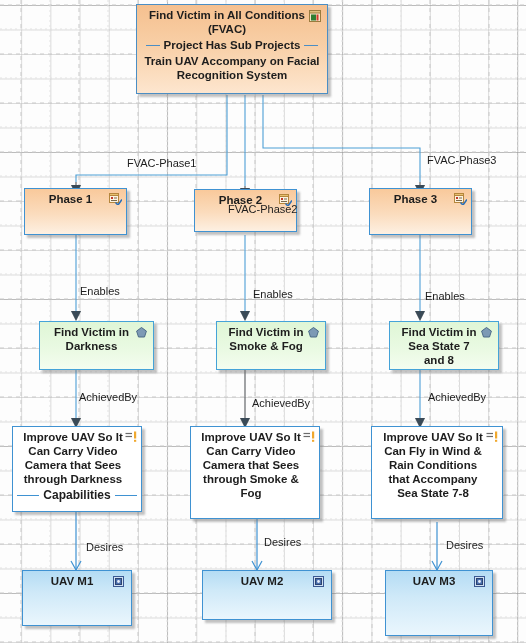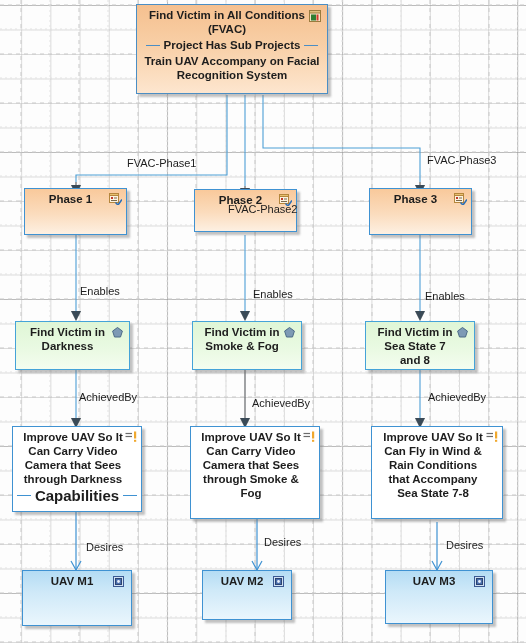--- a/index.html
+++ b/index.html
@@ -78,33 +78,34 @@
   }
   
   .phase {
     border: 1px solid #3f92d2;
     background: linear-gradient(to bottom, #f9c99b 0%, #fbdcbd 55%, #fdf0e2 100%);
   }
   
   .goal {
     border: 1px solid #45a3d8;
     background: linear-gradient(to bottom, #dff6d6 0%, #eafae3 60%, #f4fdf0 100%);
+    margin-left: 24px;
   }
   
   .req {
     border: 1px solid #3f92d2;
     background: #ffffff;
   }
   .req .title { padding: 3px 14px 2px 6px; }
   .req .compartment-label {
     display: flex;
     align-items: center;
     gap: 4px;
     padding: 0 4px 2px 4px;
-    font-size: 15px;
+    font-size: 12px;
     line-height: 15px;
   }
   .req .compartment-label .rule {
     flex: 1 1 auto;
     height: 1px;
     background: #3f92d2;
   }
   
   .block {
     border: 1px solid #3f92d2;
@@ -373,32 +374,32 @@
     <div class="title">UAV M1</div>
     <span class="ic" style="top:5px;right:6px;">
       <svg width="11" height="11" viewBox="0 0 11 11">
         <rect x="0.5" y="0.5" width="10" height="10" fill="#cfe0f3" stroke="#3b5a93"></rect>
         <rect x="2.5" y="2.5" width="6" height="6" fill="#4a6fae" stroke="#2c4470"></rect>
         <circle cx="5.5" cy="5.5" r="1.4" fill="#e8eef8"></circle>
       </svg>
     </span>
   </div>
 
-  <div class="node block" style="left:202px; top:570px; width:90px; height:50px;">
+  <div class="node block" style="left:202px; top:570px; width:130px; height:50px;">
     <div class="title">UAV M2</div>
     <span class="ic" style="top:5px;right:6px;">
       <svg width="11" height="11" viewBox="0 0 11 11">
         <rect x="0.5" y="0.5" width="10" height="10" fill="#cfe0f3" stroke="#3b5a93"></rect>
         <rect x="2.5" y="2.5" width="6" height="6" fill="#4a6fae" stroke="#2c4470"></rect>
         <circle cx="5.5" cy="5.5" r="1.4" fill="#e8eef8"></circle>
       </svg>
     </span>
   </div>
 
-  <div class="node block" style="left:385px; top:570px; width:108px; height:54px;">
+  <div class="node block" style="left:385px; top:570px; width:108px; height:66px;">
     <div class="title">UAV M3</div>
     <span class="ic" style="top:5px;right:6px;">
       <svg width="11" height="11" viewBox="0 0 11 11">
         <rect x="0.5" y="0.5" width="10" height="10" fill="#cfe0f3" stroke="#3b5a93"></rect>
         <rect x="2.5" y="2.5" width="6" height="6" fill="#4a6fae" stroke="#2c4470"></rect>
         <circle cx="5.5" cy="5.5" r="1.4" fill="#e8eef8"></circle>
       </svg>
     </span>
   </div>
 

